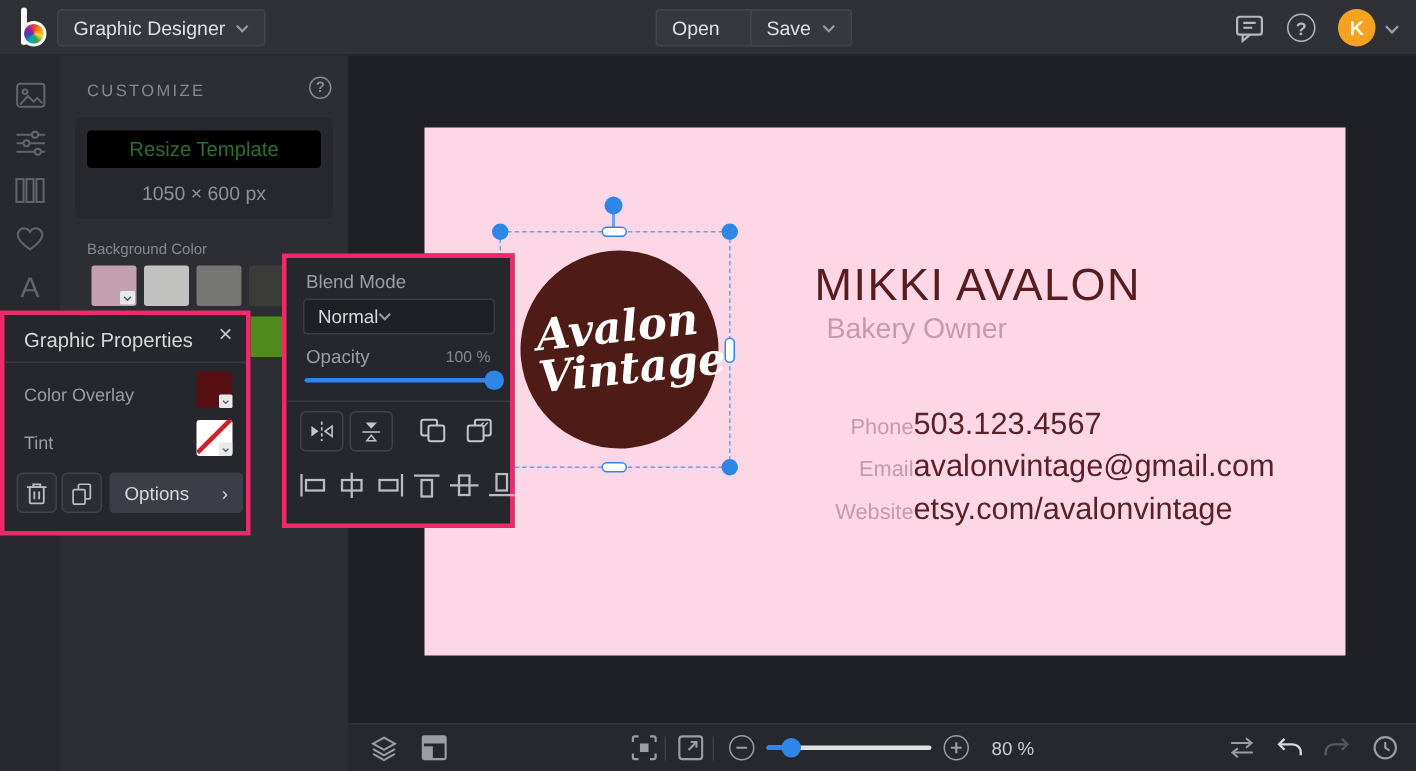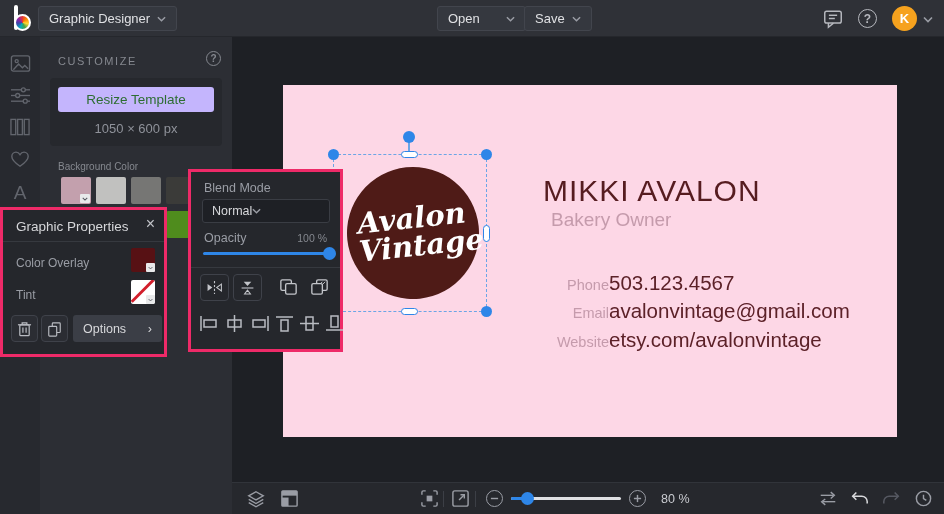--- a/index.html
+++ b/index.html
@@ -118,21 +118,21 @@
       <svg width="9" height="6" viewBox="0 0 10 6">
           <path d="M1 1 L5 5 L9 1" stroke="#9a9da5" stroke-width="1.6" fill="none"></path>
         </svg>
     </div>
     <div class="tb-btn" style="left:437px;gap:26px;">
       <span>Open</span>
       <svg width="9" height="6" viewBox="0 0 10 6">
           <path d="M1 1 L5 5 L9 1" stroke="#9a9da5" stroke-width="1.6" fill="none"></path>
         </svg>
     </div>
-    <div class="tb-btn" style="left:524px;justify-content:space-between;">
+    <div class="tb-btn" style="left:500px;justify-content:space-between;">
       <span>Save</span>
       <svg width="9" height="6" viewBox="0 0 10 6">
           <path d="M1 1 L5 5 L9 1" stroke="#9a9da5" stroke-width="1.6" fill="none"></path>
         </svg>
     </div>
     <div class="tb-icon" style="left:822px;">
       <svg width="22" height="21" viewBox="0 0 24 22" fill="none" stroke="currentColor" stroke-width="1.6">
         <rect x="3" y="3" width="18" height="13" rx="2"></rect>
         <path d="M7 16 L7 20.5 L12.5 16"></path>
         <line x1="7.5" y1="7.5" x2="16.5" y2="7.5"></line>
@@ -184,21 +184,21 @@
       <span class="rail-glyph">A</span>
     </div>
   </div>
 
   <div class="panel-left">
     <div class="panel-title">CUSTOMIZE</div>
     <div class="panel-help">
       <span>?</span>
     </div>
     <div class="resize-wrap"></div>
-    <button class="resize-btn" style="background: #c4b5fd;">Resize Template</button>
+    <button class="resize-btn" style="background: #000000;">Resize Template</button>
     <div class="dims">1050 × 600 px</div>
     <div class="bg-label">Background Color</div>
 
     <div class="swatch" style="left: 21px; background: rgb(195, 160, 173);">
       <div class="swatch-marker">
         <svg width="6" height="4" viewBox="0 0 8 5">
             <path d="M1 1 L4 4 L7 1" stroke="#55585f" stroke-width="1.4" fill="none"></path>
           </svg>
       </div>
     </div>

